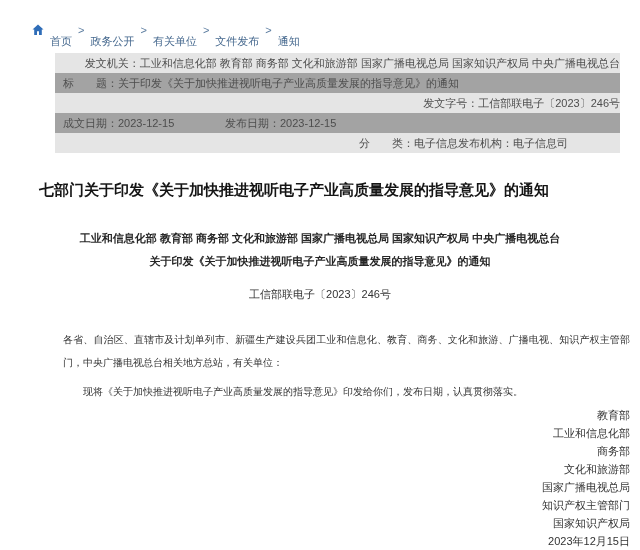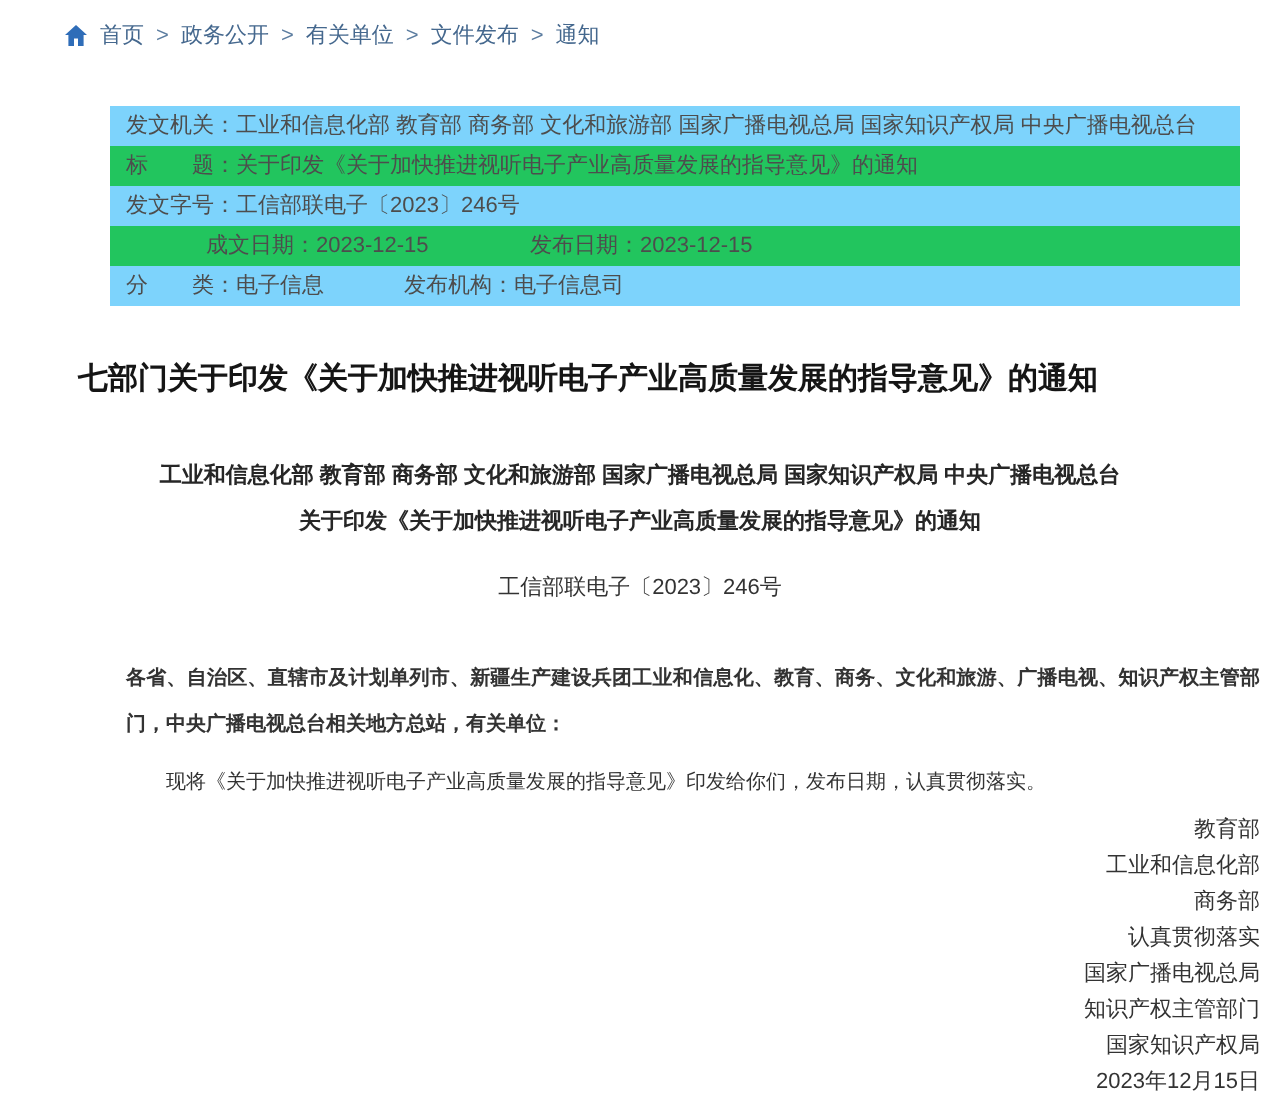--- a/index.html
+++ b/index.html
@@ -12,40 +12,40 @@
     overflow: hidden;
   }
   .page { position: absolute; inset: 0; }
 
   
   .breadcrumb {
     position: absolute; top: 10px; left: 32px;
     font-size: 11px; color: #45688e;
     display: flex; align-items: center; white-space: nowrap;
   }
-  .breadcrumb a { color: #45688e; text-decoration: none; cursor: pointer; }
+  .breadcrumb a { color: #45688e; text-decoration: none; cursor: pointer; margin-top: 24px; }
   .breadcrumb .sep { margin: 0 6px; color: #5c7da0; }
   .home-icon { display: inline-flex; margin-right: 6px; }
   .home-icon svg { display: block; }
 
   
   .meta-table {
     position: absolute; top: 53px; left: 55px; width: 565px;
     font-size: 11px; color: #4d4d4d;
   }
   .meta-row {
     height: 20px; line-height: 20px;
     padding-left: 8px;
     display: flex; align-items: center;
     white-space: nowrap; overflow: hidden;
-    background: #22c55e;
+    background: #a3a3a3;
   }
-  .meta-row.gray { background: #7dd3fc; }
+  .meta-row.gray { background: #e5e5e5; justify-content: flex-end; }
   .meta-cell { display: inline-block; }
-  .meta-cell.fixed { width: 162px; flex: 0 0 162px; margin-left: 40px; }
+  .meta-cell.fixed { width: 162px; flex: 0 0 162px; }
   .meta-label { color: #4d4d4d; }
   .meta-value { color: #4d4d4d; }
 
   
   .doc-title {
     position: absolute; top: 168px; left: 0; width: 588px;
     text-align: center; font-size: 15px; font-weight: bold;
     color: #151515; line-height: 24px;
   }
   .doc-head {
@@ -55,21 +55,21 @@
   }
   .doc-number {
     position: absolute; top: 283px; left: 0; width: 640px;
     text-align: center; font-size: 11px; color: #333333; line-height: 23px;
   }
   .doc-para {
     position: absolute; left: 63px; width: 567px;
     font-size: 10px; color: #333333; line-height: 23px;
     text-align: justify;
   }
-  .para-1 { top: 318px; font-weight: bold; }
+  .para-1 { top: 318px; }
   .para-2 { top: 370px; text-indent: 2em; }
   .signature-block {
     position: absolute; top: 406px; right: 10px; left: 63px;
     text-align: right; font-size: 11px; color: #333333; line-height: 18px;
   }
   .signature-line { height: 18px; }
 </style>
 </head>
 <body>
 
@@ -135,20 +135,20 @@
 
   <div class="doc-number">工信部联电子〔2023〕246号</div>
 
   <p class="doc-para para-1">各省、自治区、直辖市及计划单列市、新疆生产建设兵团工业和信息化、教育、商务、文化和旅游、广播电视、知识产权主管部门，中央广播电视总台相关地方总站，有关单位：</p>
   <p class="doc-para para-2">现将《关于加快推进视听电子产业高质量发展的指导意见》印发给你们，发布日期，认真贯彻落实。</p>
 
   <div class="signature-block">
     <div class="signature-line">教育部</div>
     <div class="signature-line">工业和信息化部</div>
     <div class="signature-line">商务部</div>
-    <div class="signature-line">认真贯彻落实</div>
+    <div class="signature-line">文化和旅游部</div>
     <div class="signature-line">国家广播电视总局</div>
     <div class="signature-line">知识产权主管部门</div>
     <div class="signature-line">国家知识产权局</div>
     <div class="signature-line">2023年12月15日</div>
   </div>
 
 </div>
 
 </body></html>

